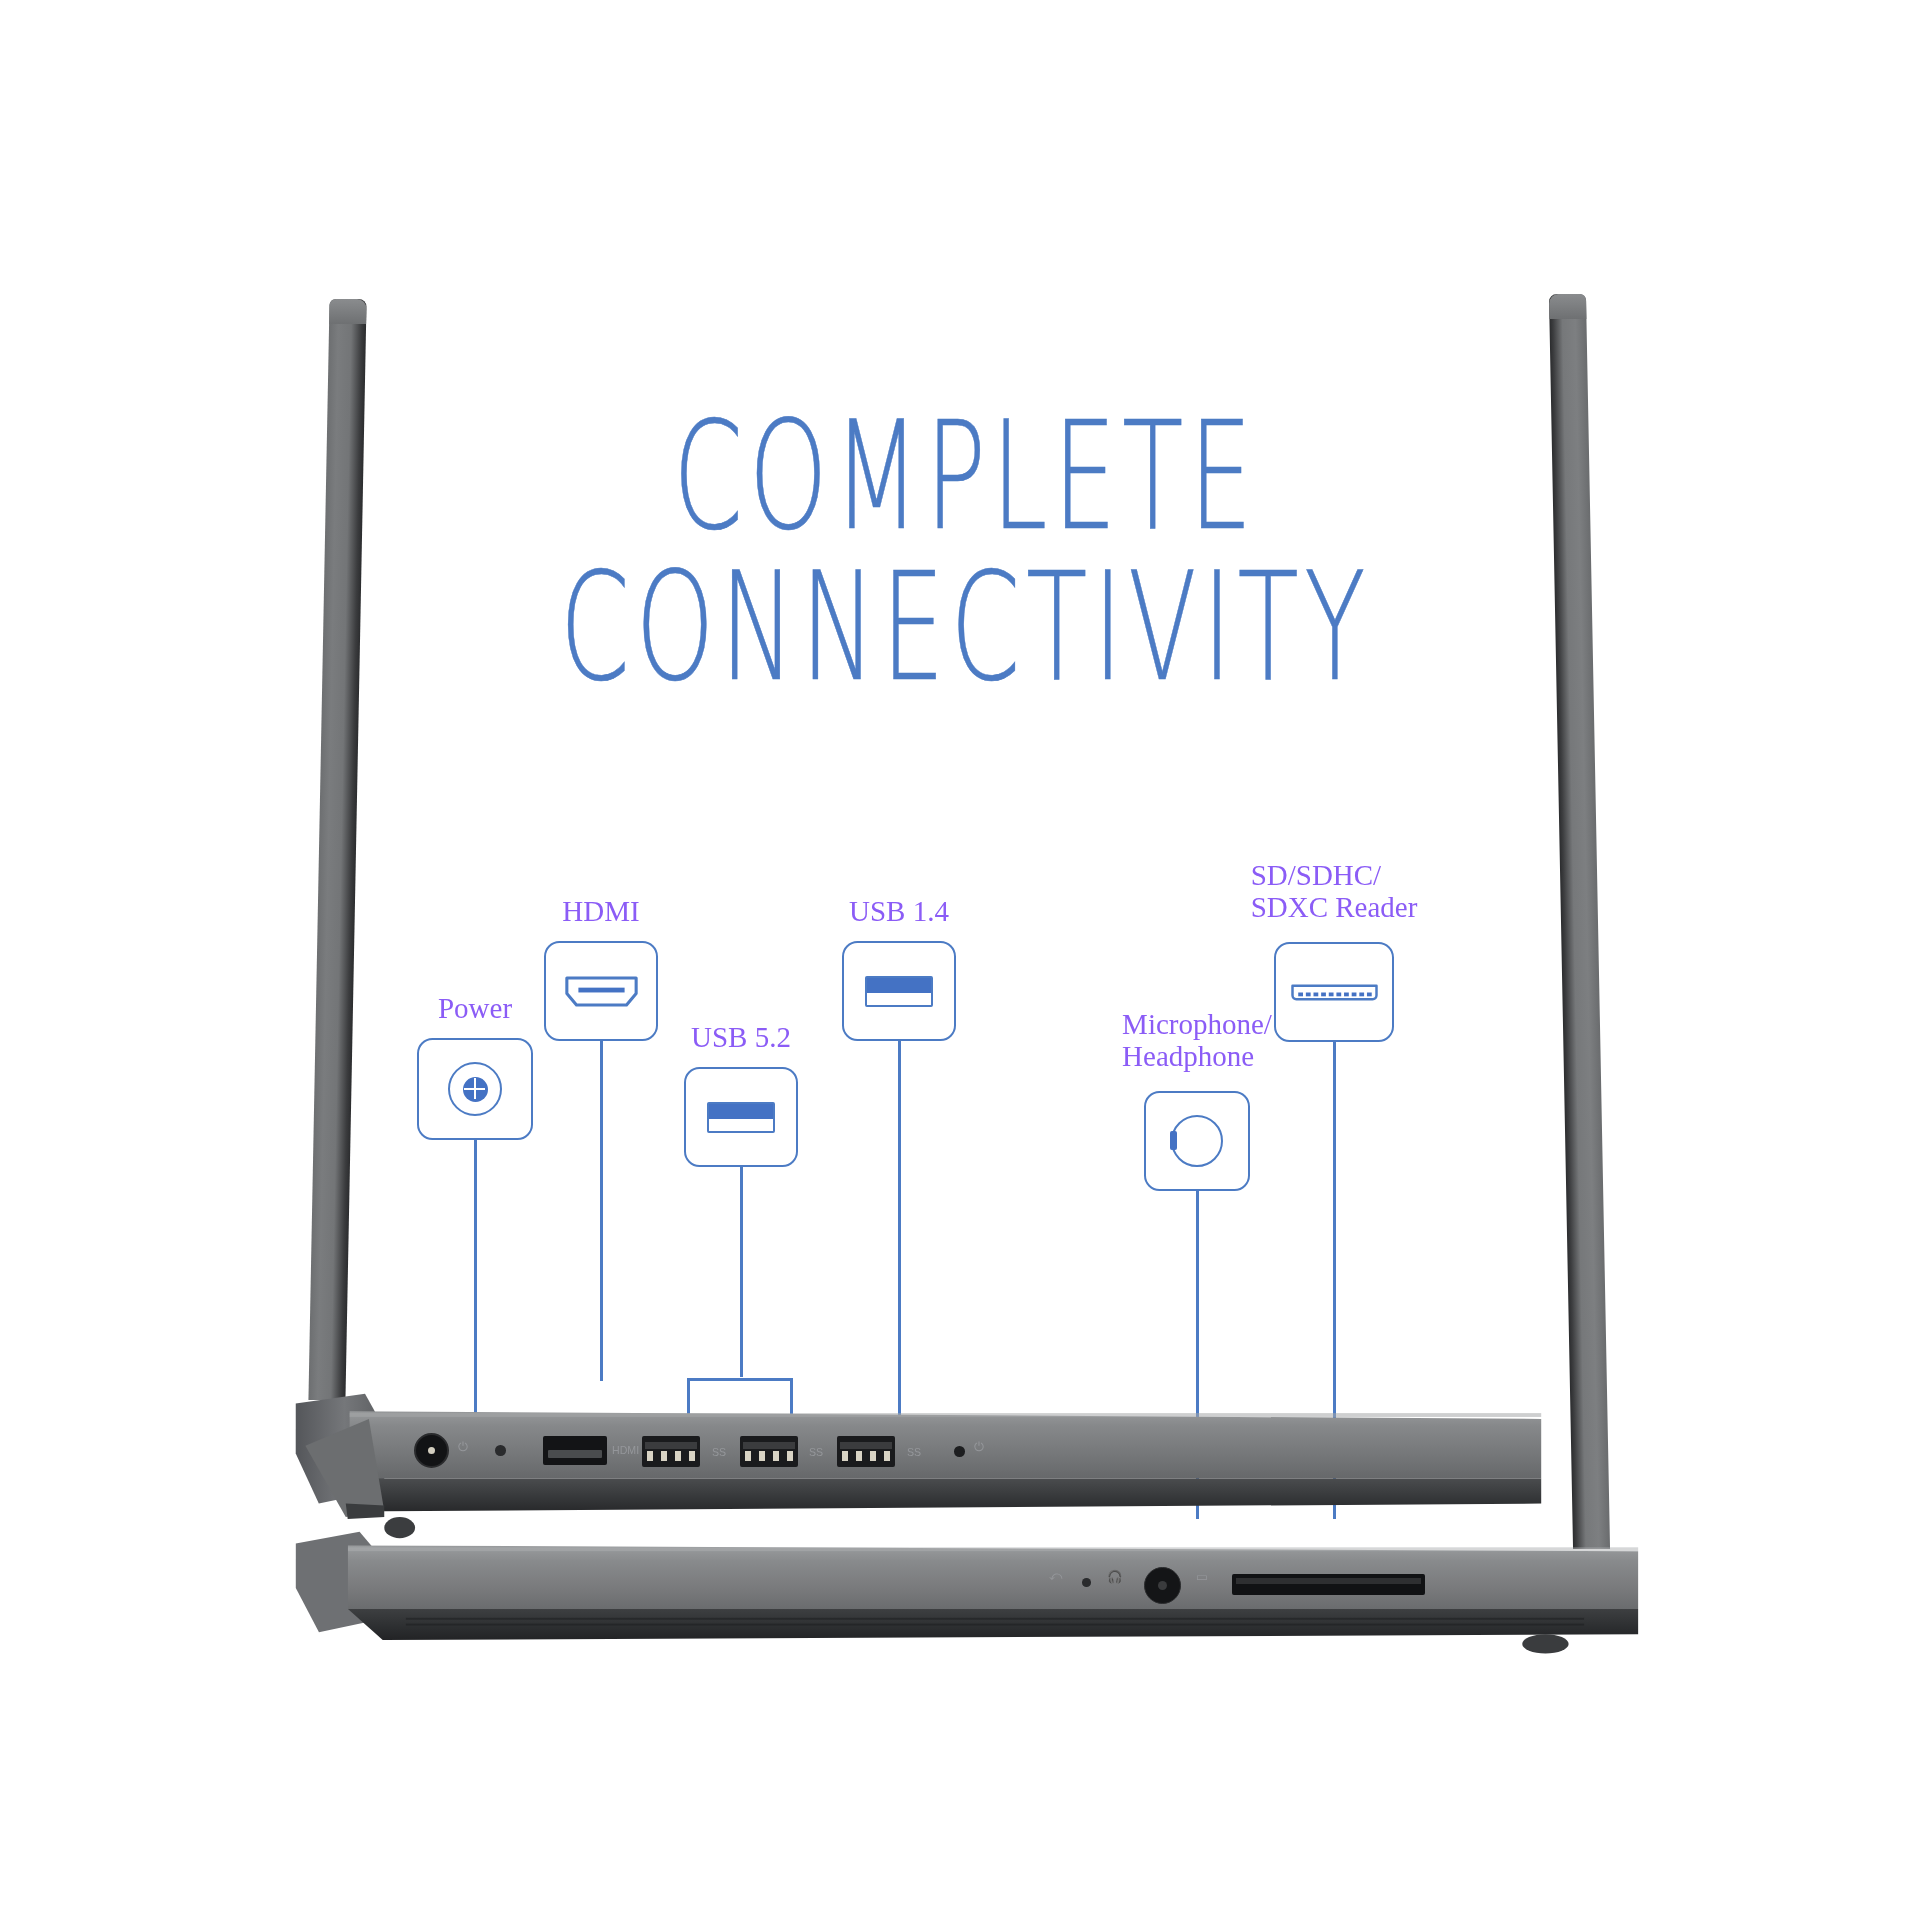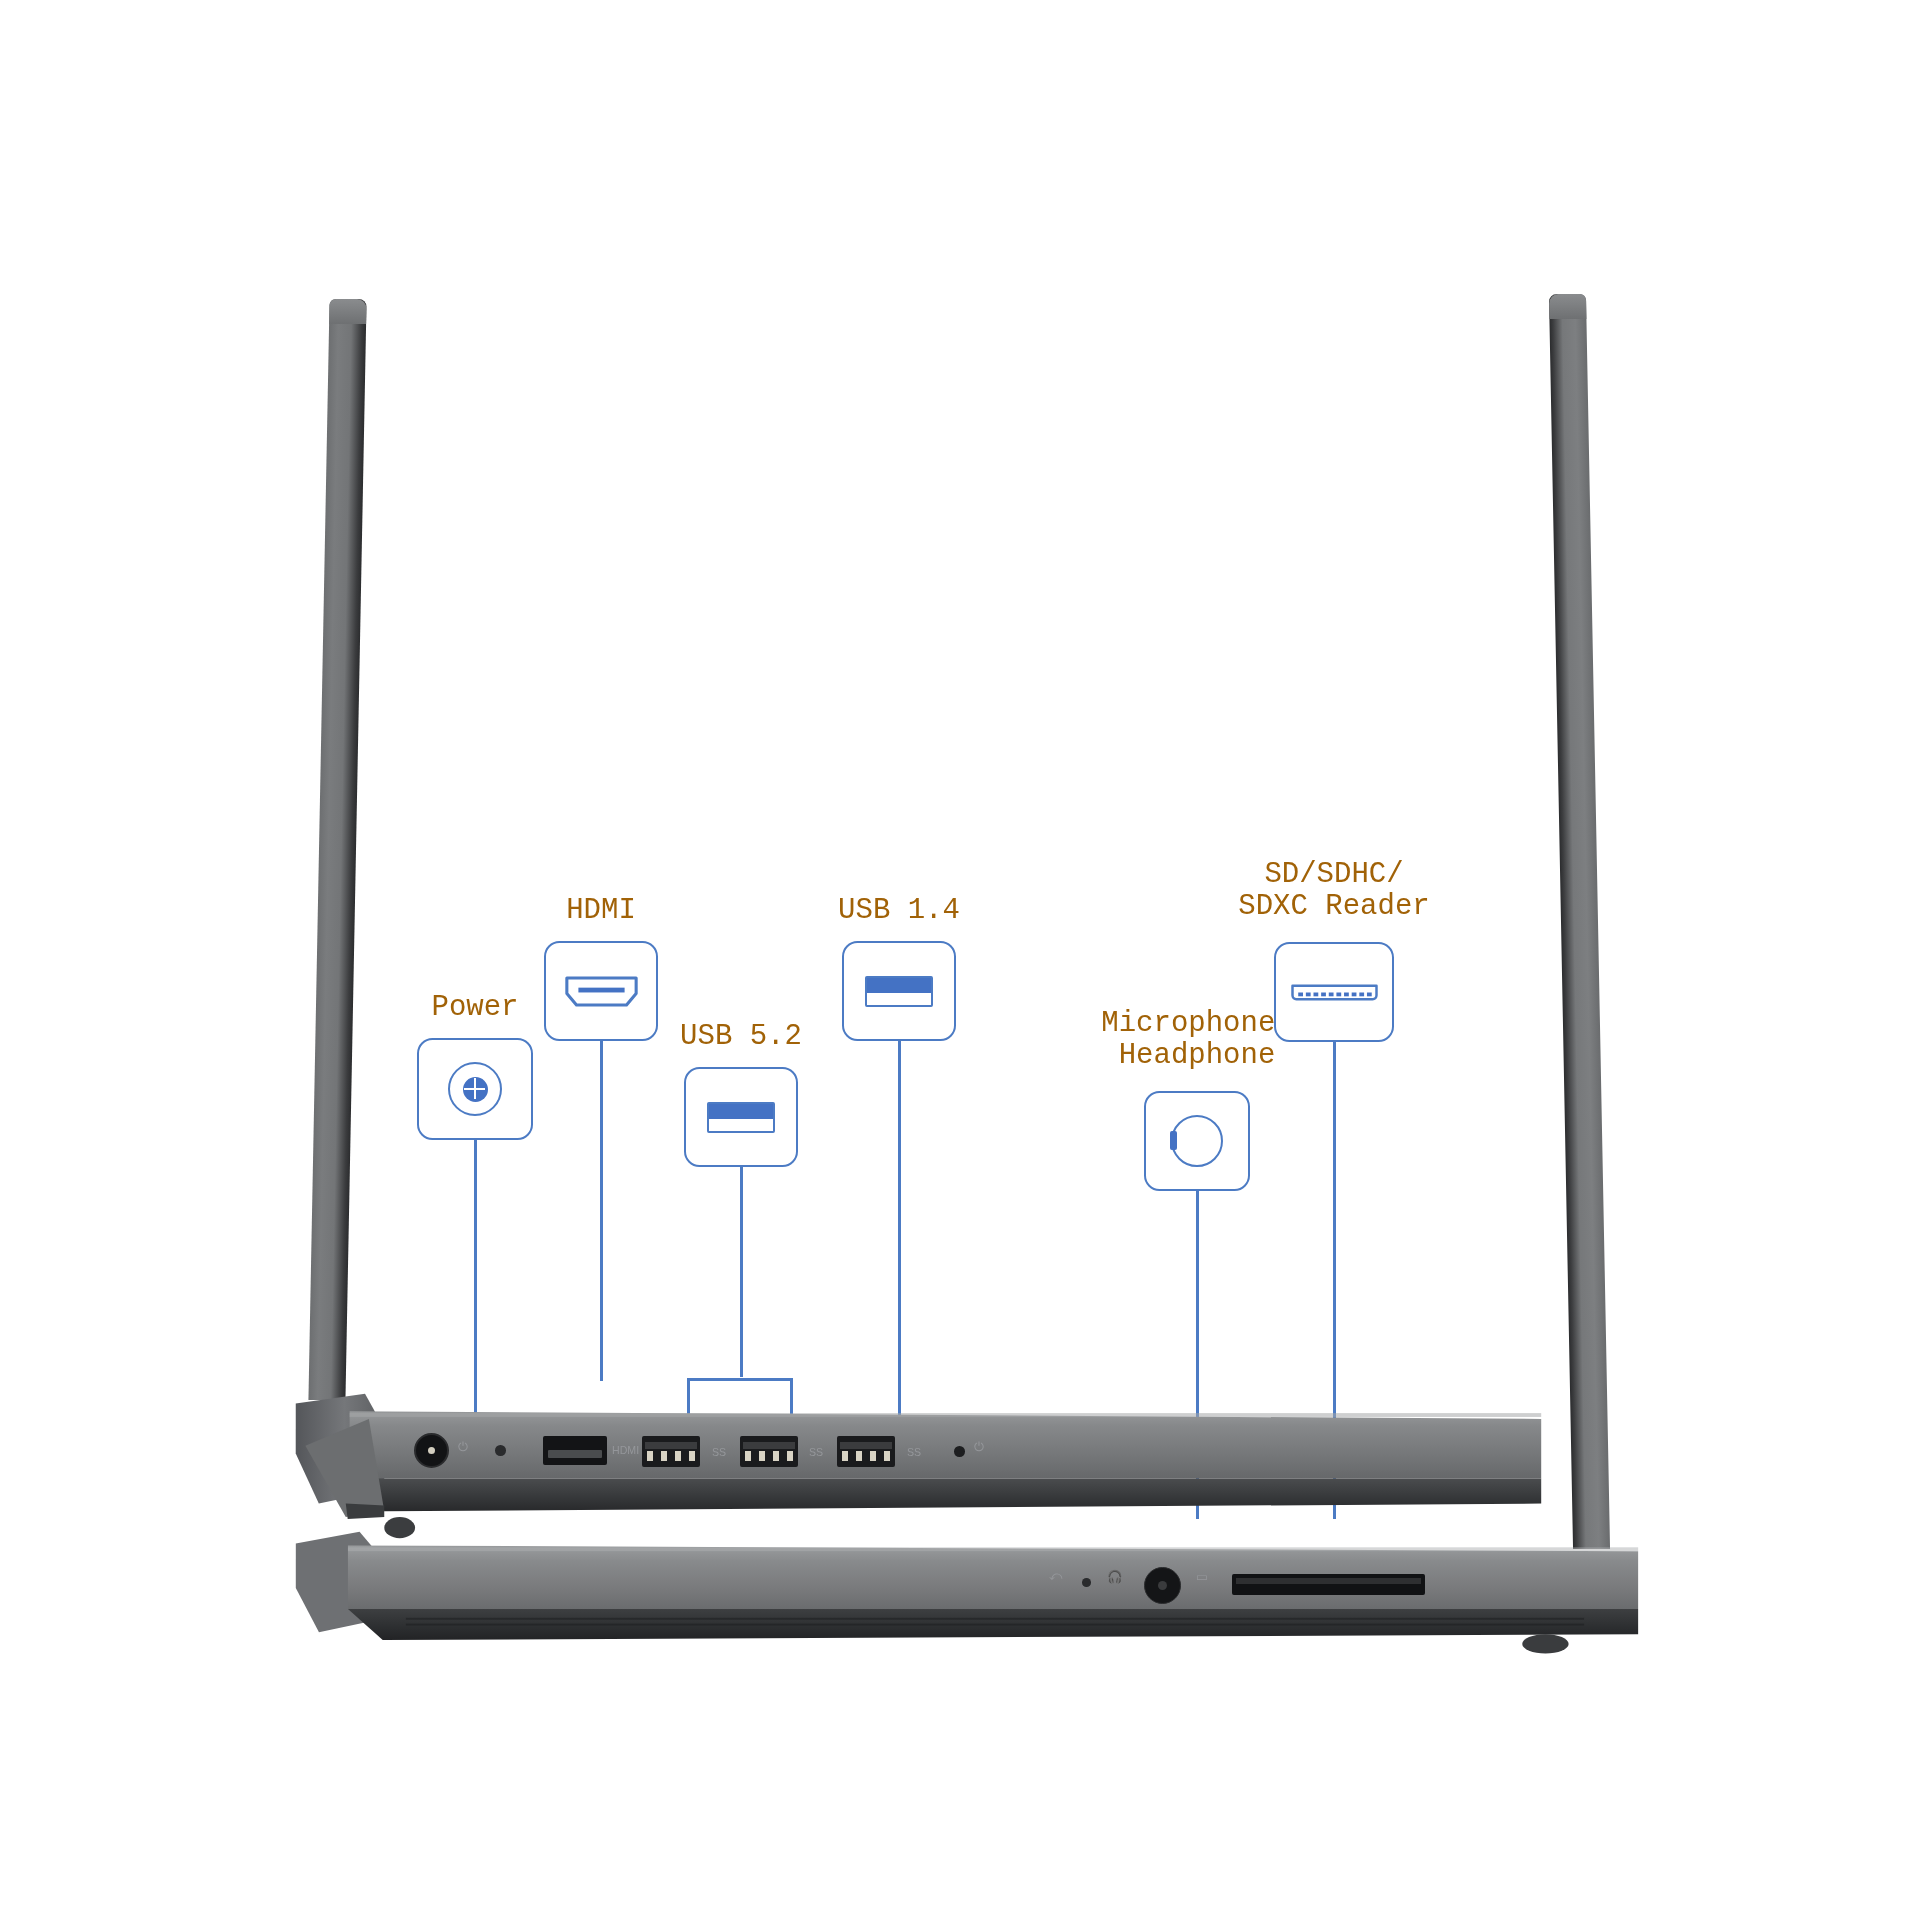--- a/index.html
+++ b/index.html
@@ -49,23 +49,23 @@
   }
   .lid.right:before{
     content:""; position:absolute; left:0; top:0; width:100%; height:25px;
     background:linear-gradient(180deg,#8a8c8e,#6e7072);
     border-radius:9.7px 6.8px 0 0;
   }
 
   
   .callout{ position:absolute; }
   .callout .clabel{
-    position:absolute; color:#a16207; font-size:29px; line-height:1.12;
-    white-space:pre; text-align:center; left:50%; transform:translateX(-50%);
-    font-family:Liberation Mono, monospace; font-weight:400;
+    position:absolute; color:#8b5cf6; font-size:29px; line-height:1.12;
+    white-space:pre; text-align:left; left:50%; transform:translateX(-50%);
+    font-family:Liberation Serif, serif; font-weight:400;
   }
   .iconbox{
     position:absolute; border:2.9px solid #4C7BC4; border-radius:15.4px;
     background:#fff; display:flex; align-items:center; justify-content:center;
   }
   .leader{
     position:absolute; width:2.9px; background:#4C7BC4; left:50%; margin-left:-1.4px;
   }
   .dot{
     position:absolute; width:19.3px; height:19.3px; border-radius:50%;
@@ -113,20 +113,24 @@
   .led-dot{ position:absolute; border-radius:50%; background:#2a2b2d; }
 </style>
 </head>
 <body>
 
 <div id="stage">
 
   <div class="lid left"></div>
   <div class="lid right"></div>
 
+  <div class="title-wrap">
+    <div class="title-line l1">COMPLETE</div>
+    <div class="title-line l2">CONNECTIVITY</div>
+  </div>
 
   <div class="callout" style="left:417px; top:1038px; width:116px;">
     <div class="clabel" style="top:-46px;">Power</div>
     <div class="iconbox" style="left:0; top:0; width:116px; height:102px;">
       <div class="power-outer">
         <div class="power-inner"></div>
       </div>
     </div>
     <div class="leader" style="top:102px; height:336px;"></div>
 

